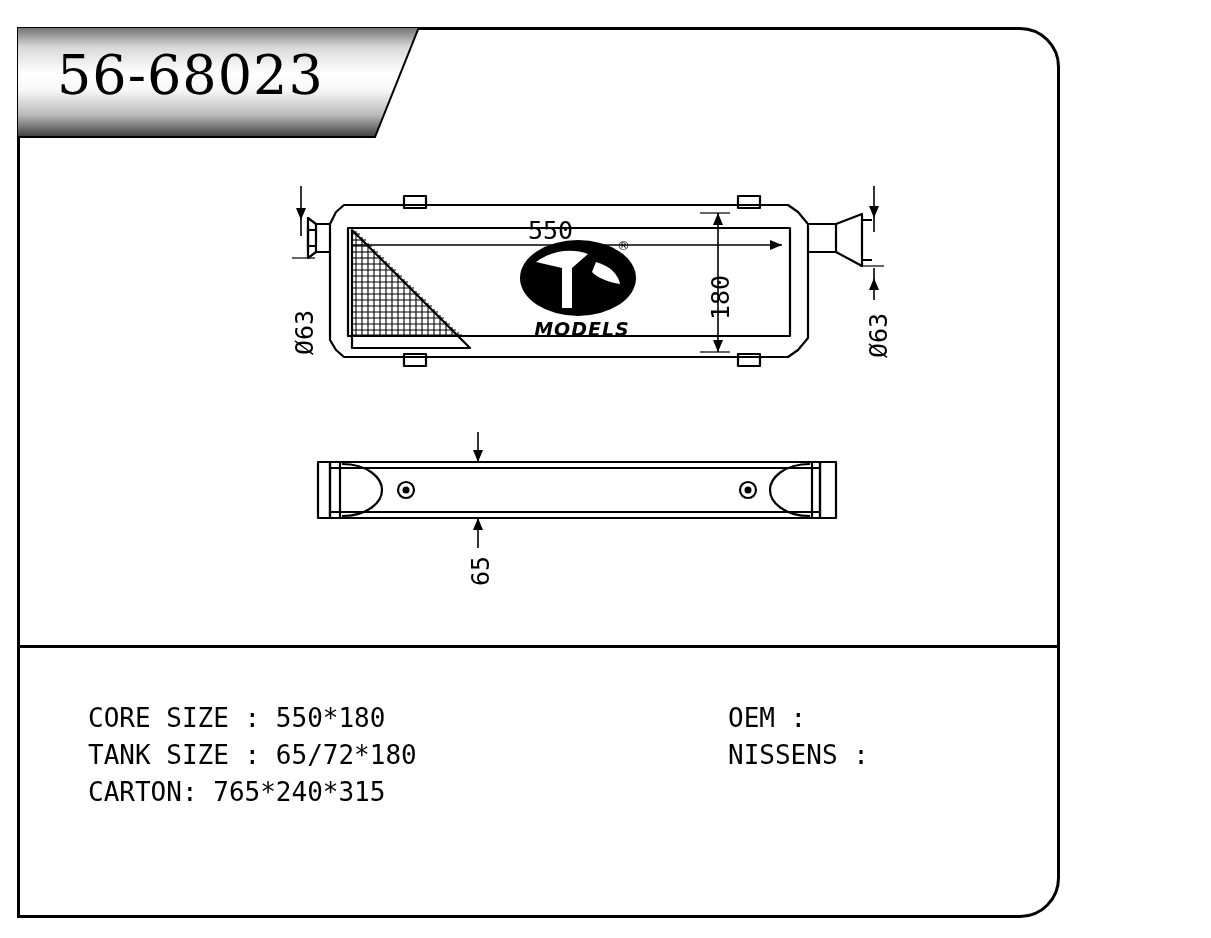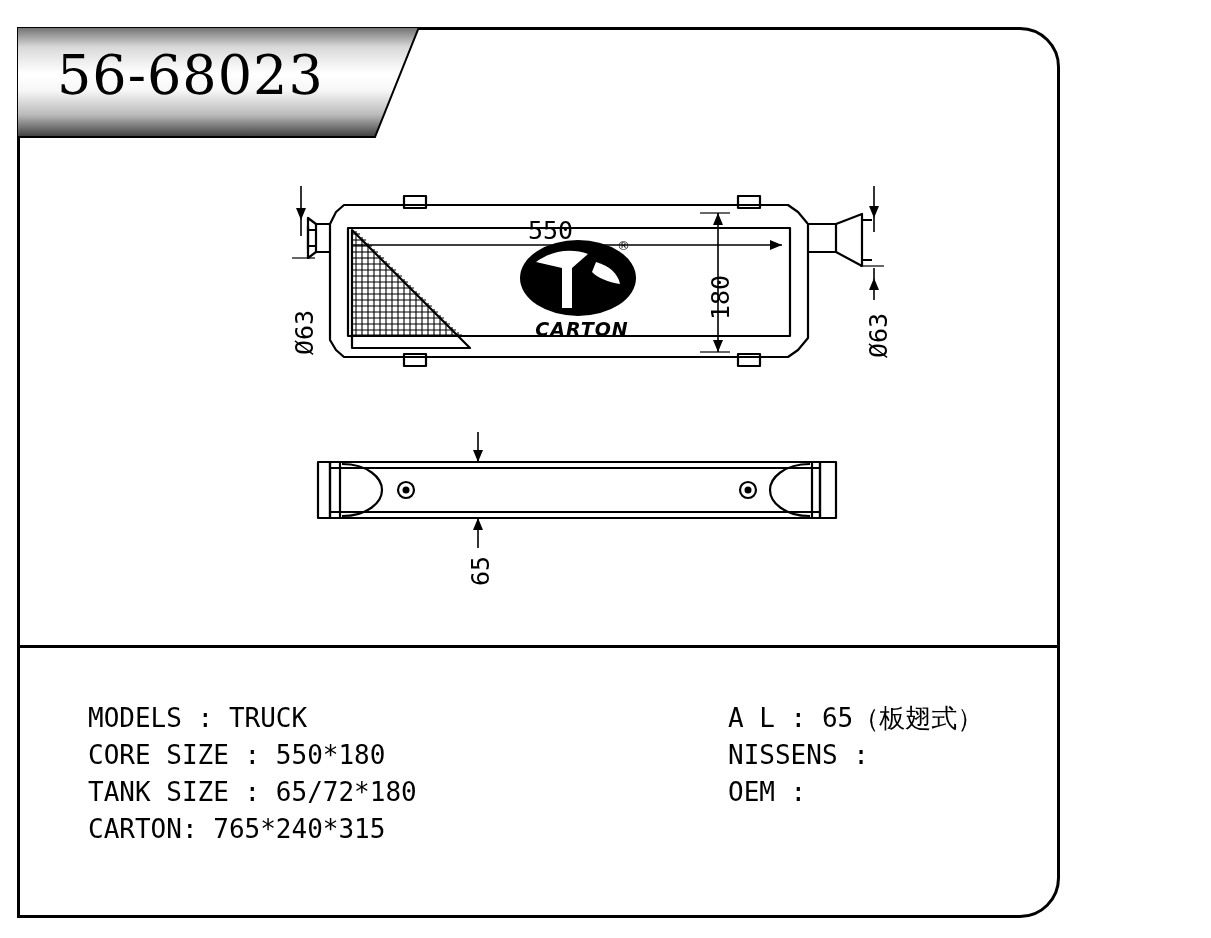--- a/index.html
+++ b/index.html
@@ -255,35 +255,33 @@
       <polygon points="478,518 473,530 483,530" fill="#000" stroke="none"></polygon>
 
       <g stroke="none">
         <ellipse cx="578" cy="278" rx="58" ry="38" fill="#000"></ellipse>
         <path d="M536,262 C552,250 572,248 588,254 L572,268 L572,308 L562,308 L562,268 Z" fill="#ffffff"></path>
         <path d="M596,262 C610,266 618,274 620,284 C608,282 598,278 592,272 Z" fill="#ffffff"></path>
       </g>
     </g>
   </svg>
 
-  <div class="logo-text">CARTON</div>
+  <div class="logo-text">MODELS</div>
   <div class="reg-mark">®</div>
 
   <div class="dim" style="left:528px; top:216px;">550</div>
   <div class="dim vert" style="left:706px; top:320px;">180</div>
   <div class="dim vert" style="left:290px; top:355px;">Ø63</div>
   <div class="dim vert" style="left:864px; top:358px;">Ø63</div>
   <div class="dim vert" style="left:466px; top:586px;">65</div>
 
   <div class="specs-left">
-    <span class="spec-line">MODELS : TRUCK</span>
     <span class="spec-line">CORE SIZE : 550*180</span>
     <span class="spec-line">TANK SIZE : 65/72*180</span>
     <span class="spec-line">CARTON: 765*240*315</span>
   </div>
 
   <div class="specs-right">
-    <span class="spec-line">A L : 65（板翅式）</span>
+    <span class="spec-line">OEM :</span>
     <span class="spec-line">NISSENS :</span>
-    <span class="spec-line">OEM :</span>
   </div>
 
 </div>
 
 </body></html>

